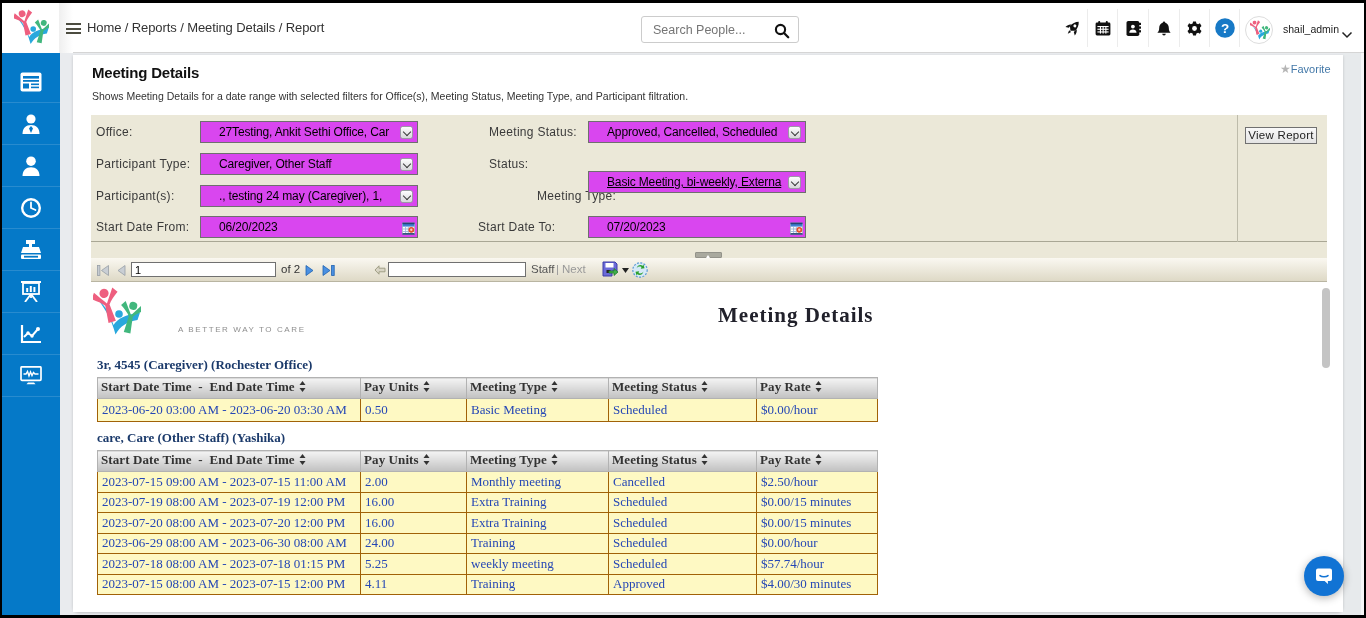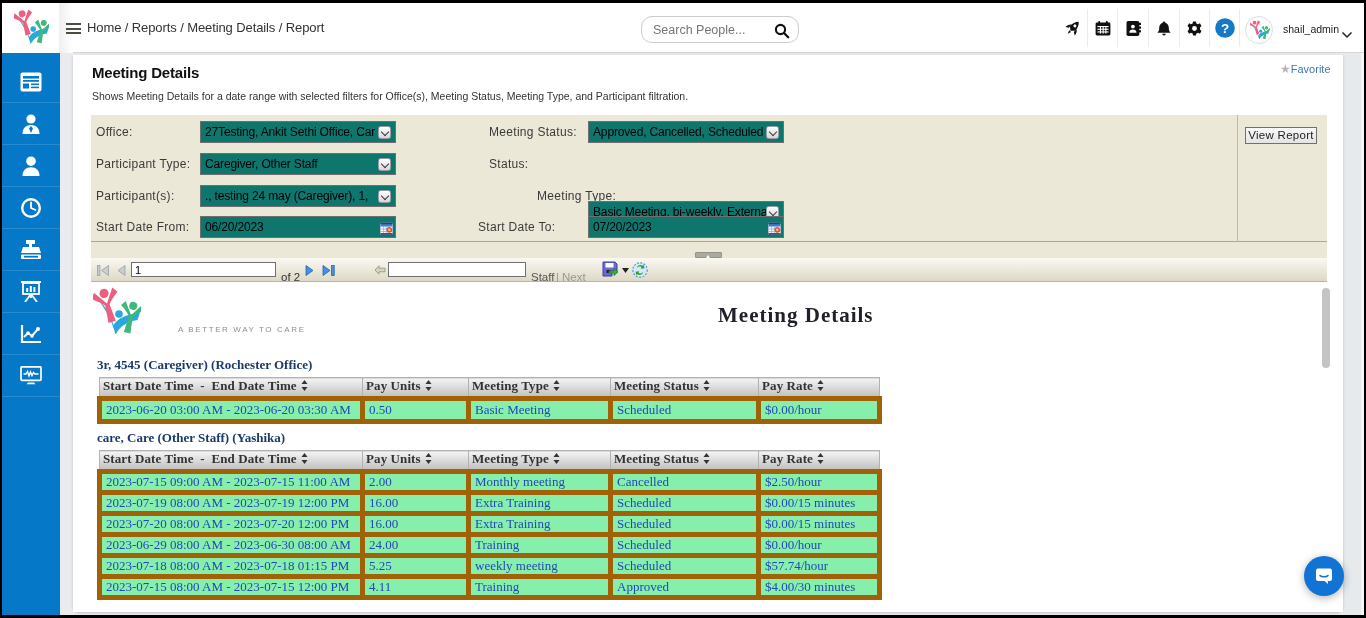--- a/index.html
+++ b/index.html
@@ -7,21 +7,21 @@
   body { font-family:"Liberation Sans", sans-serif; background:#000; position:relative; }
   #stage { position:absolute; left:2px; top:3px; width:1362px; height:612px; background:#e9ebee; overflow:hidden; }
 
   
   #hdr { position:absolute; left:0; top:0; width:100%; height:50px; background:#fff; border-bottom:1px solid #d5d5d5; z-index:5; }
   #hdrlogo { position:absolute; left:0; top:0; width:57px; height:50px; background:#fff; }
   #hdrgrad { position:absolute; left:57px; top:0; width:14px; height:50px; background:linear-gradient(90deg,#efefef,#fff); }
   #burger { position:absolute; left:64px; top:20px; width:15px; height:11px; }
   #burger div { height:2px; background:#4c4c40; margin-bottom:2.5px; }
   #crumbs { position:absolute; left:85px; top:17px; font-size:13px; color:#333; letter-spacing:-0.1px; }
-  #search { position:absolute; left:639px; top:13px; width:158px; height:27px; border:1px solid #ccc; border-radius:11px; background:#fff; }
+  #search { position:absolute; left:639px; top:13px; width:158px; height:27px; border:1px solid #ccc; border-radius:3px; background:#fff; }
   #search span { position:absolute; left:11px; top:6px; font-size:12.5px; color:#757575; }
   .hsep { position:absolute; top:6px; height:38px; width:1px; background:#ececec; }
   .hicon { position:absolute; top:0; height:50px; display:flex; align-items:center; justify-content:center; }
   #avatar { position:absolute; left:1243px; top:13px; width:28px; height:28px; border-radius:50%; border:1px solid #ddd; background:#fff; overflow:hidden; }
   #uname { position:absolute; left:1281px; top:20px; font-size:10.5px; color:#222; }
   #caret { position:absolute; left:1339px; top:22px; }
 
   
   #side { position:absolute; left:0; top:50px; width:58px; height:562px; background:#0579c8; padding-top:8px; }
   .sitem { width:58px; height:42px; border-bottom:1px solid rgba(255,255,255,0.14); display:flex; align-items:center; justify-content:center; }
@@ -29,43 +29,43 @@
   
   #card { position:absolute; left:71px; top:52px; width:1270px; height:557px; background:#fff; border-radius:0 0 6px 6px; box-shadow:0 1px 3px rgba(0,0,0,.18); }
   #h1 { position:absolute; left:19px; top:9px; font-size:15px; font-weight:bold; color:#111; letter-spacing:-0.2px; }
   #fav { position:absolute; left:1207px; top:7px; font-size:11px; color:#4378a8; }
   #fav .st { color:#b5b5b5; font-size:12px; }
   #sub { position:absolute; left:19px; top:35px; font-size:10.5px; color:#333; }
 
   
   #panel { position:absolute; left:18px; top:60px; width:1236px; height:127px; background:#ebe8d8; border-bottom:1px solid #a9a795; }
   .flabel { position:absolute; font-size:12px; color:#3a3a3a; letter-spacing:.3px; }
-  .fbox { position:absolute; width:196px; height:22px; background:#0f766e; border:1px solid #6f6f6f; font-size:12px; color:#000; line-height:20px; padding-left:4px; white-space:nowrap; overflow:hidden; letter-spacing:-0.15px; }
+  .fbox { position:absolute; width:218px; height:22px; background:#d946ef; border:1px solid #6f6f6f; font-size:12px; color:#000; line-height:20px; padding-left:18px; white-space:nowrap; overflow:hidden; letter-spacing:-0.15px; }
   .ddbtn { position:absolute; right:4px; top:4px; width:13px; height:13px; background:linear-gradient(#fefefe,#d7d7db); border:1px solid #9b9ba4; border-radius:2.5px; }
   .ddbtn:after { content:""; position:absolute; left:2.5px; top:2px; width:5px; height:5px; border-right:1.8px solid #3a3a3a; border-bottom:1.8px solid #3a3a3a; transform:rotate(45deg); }
   .calbtn { position:absolute; right:2px; top:3.5px; width:13px; height:13px; }
   #vsep { position:absolute; left:1146px; top:0; width:1px; height:127px; background:#bdbbaa; }
   #viewbtn { position:absolute; left:1154px; top:12px; width:72px; height:17px; background:linear-gradient(#f9f9f9,#e4e4e4); border:1px solid #707070; font-size:11.5px; color:#222; text-align:center; line-height:15px; letter-spacing:.3px; }
 
   
   #split { position:absolute; left:18px; top:187px; width:1236px; height:16px; background:#ebe8d8; }
   #grab { position:absolute; left:604px; top:10px; width:27px; height:6px; background:#a9a99e; border-radius:1px; border:1px solid #93938a; }
   #grab:after { content:""; position:absolute; left:10px; top:1px; border:2.5px solid transparent; border-bottom:3px solid #fff; margin-top:-1.5px; }
   #tbar { position:absolute; left:18px; top:203px; width:1236px; height:24px; background:linear-gradient(#faf8f1,#ded9c6); border-bottom:1px solid #b9b5a2; font-size:11.5px; color:#444; }
-  .tb { position:absolute; top:8px; height:14px; line-height:23px; }
+  .tb { position:absolute; top:0; height:14px; line-height:23px; }
   #pgbox { position:absolute; left:40px; top:4px; width:145px; height:15px; border:1px solid #707070; background:#fff; font-size:11px; line-height:13px; padding-left:3px; color:#000; font-family:"Liberation Sans", sans-serif; }
   #findbox { position:absolute; left:297px; top:4px; width:138px; height:15px; border:1px solid #707070; background:#fff; }
 
   
   #rpt { position:absolute; left:0; top:227px; width:1270px; height:330px; background:#fff; overflow:hidden; }
   #rtitle { position:absolute; left:645px; top:21px; font-family:"Liberation Serif", serif; font-size:21px; font-weight:bold; color:#21212b; letter-spacing:1px; }
   .grp { position:absolute; font-family:"Liberation Serif", serif; font-size:13px; font-weight:bold; color:#1b3a6b; }
   table.rt { position:absolute; border-collapse:collapse; table-layout:fixed; font-family:"Liberation Serif", serif; }
   table.rt th { background:linear-gradient(#f4f4f4,#cbcbcb 80%,#c1c1c1); border:1px solid #b2b2b2; font-size:13px; color:#333; text-align:left; padding:0 3px; height:21px; font-weight:bold; letter-spacing:.1px; white-space:nowrap; }
-  table.rt td { border:5px solid #a16207; font-size:13px; color:#2547b5; padding:0 4px; background:#86efac; letter-spacing:0; white-space:nowrap; }
+  table.rt td { border:1px solid #a16207; font-size:13px; color:#2547b5; padding:0 4px; background:#fef9c3; letter-spacing:0; white-space:nowrap; }
   #t1 td { height:23px; }
   #t2 td { height:20.5px; }
   .sort { display:inline-block; vertical-align:middle; margin-left:3px; }
   #rscroll { position:absolute; left:1249px; top:6px; width:8px; height:80px; background:#c4c4c4; border-radius:4px; }
 
   
   #chat { position:absolute; left:1302px; top:553px; width:40px; height:40px; border-radius:50%; background:#1173d4; box-shadow:0 2px 8px rgba(0,0,0,.3); display:flex; align-items:center; justify-content:center; }
 
   
   #rstrip { position:absolute; left:1341px; top:50px; width:21px; height:562px; background:#e7eaec; }
@@ -289,21 +289,21 @@
               </g>
               <rect x="0.6" y="11" width="11.8" height="1.4" fill="#35567d"></rect>
               <circle cx="9.3" cy="7.8" r="2.9" fill="#e8502b"></circle>
               <circle cx="9.3" cy="7.8" r="1.2" fill="#fff" opacity="0.7"></circle>
             </svg></span></div>
 
       <div class="flabel" style="left:398px;top:10px;">Meeting Status:</div>
       <div class="fbox" style="left:497px;top:6px;">Approved, Cancelled, Scheduled<span class="ddbtn"></span></div>
       <div class="flabel" style="left:398px;top:42px;">Status:</div>
       <div class="flabel" style="left:398px;top:74px;margin-left:48px;">Meeting Type:</div>
-      <div class="fbox" style="left:497px;top:86px;">Basic Meeting, bi-weekly, Externa<span class="ddbtn"></span></div>
+      <div class="fbox" style="left:497px;top:56px;text-decoration:underline;">Basic Meeting, bi-weekly, Externa<span class="ddbtn"></span></div>
       <div class="flabel" style="left:387px;top:105px;">Start Date To:</div>
       <div class="fbox" style="left:497px;top:101px;">07/20/2023<span class="calbtn"><svg width="13" height="13" viewBox="0 0 13 13">
               <rect x="0" y="0.8" width="13" height="11.6" rx="1" fill="#fff" stroke="#35567d" stroke-width="0.8"></rect>
               <rect x="0.6" y="1.2" width="11.8" height="3.4" fill="#3f7fd2"></rect>
               <rect x="0.6" y="1.2" width="11.8" height="1" fill="#17335c"></rect>
               <g stroke="#9ab4d8" stroke-width="0.9">
                 <line x1="1" y1="7" x2="12" y2="7"></line>
                 <line x1="1" y1="9.5" x2="12" y2="9.5"></line>
                 <line x1="3.6" y1="5" x2="3.6" y2="12"></line>
                 <line x1="6.3" y1="5" x2="6.3" y2="12"></line>

